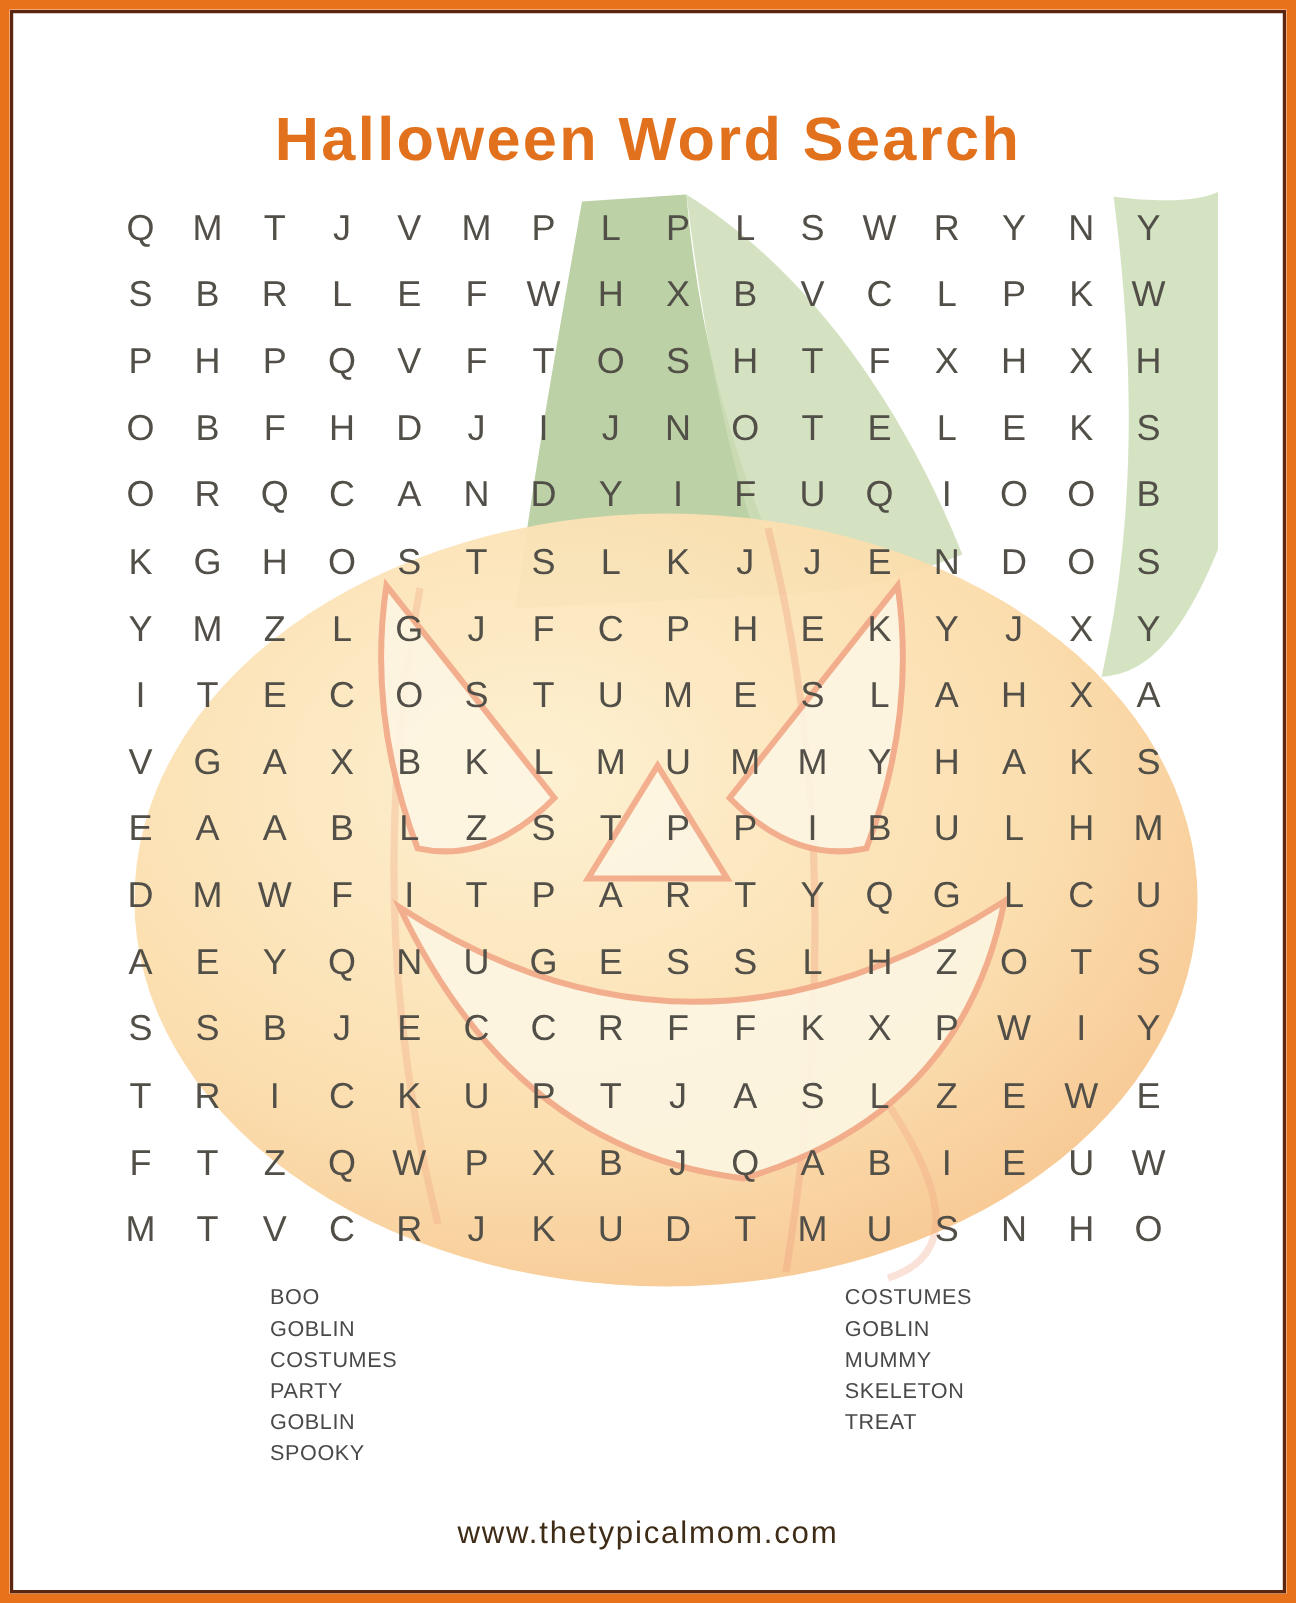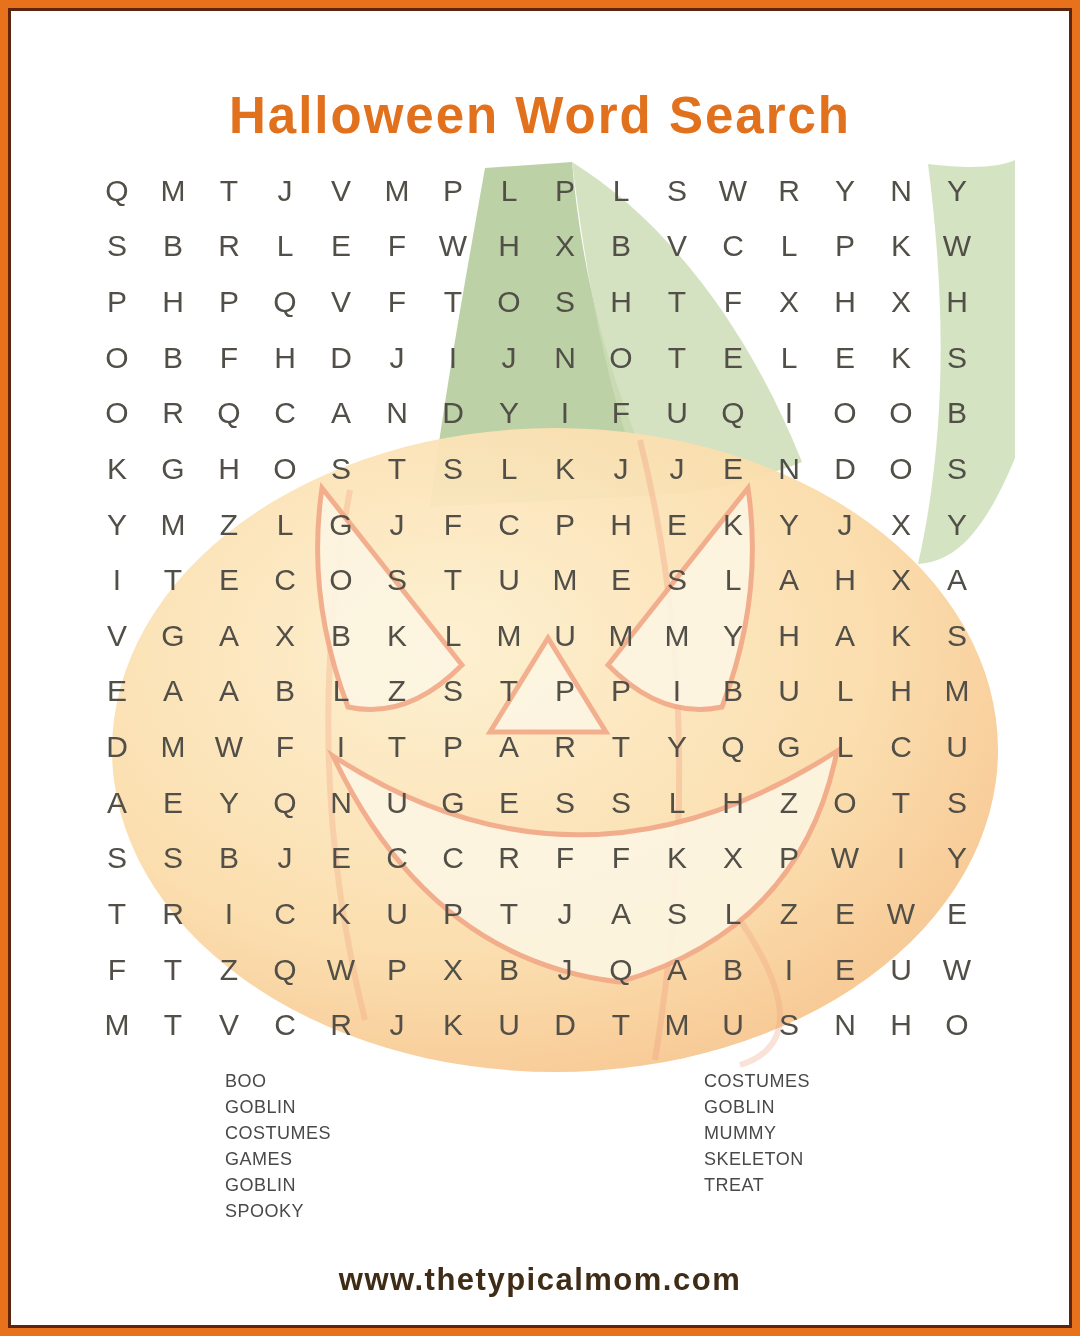--- a/index.html
+++ b/index.html
@@ -44,21 +44,21 @@
     position:absolute;top:0;
     font-size:18px;line-height:26px;letter-spacing:.5px;
     color:var(--word-gray,#494949);
   }
   .word-col-1{left:225px;}
   .word-col-2{left:466px;}
   .word-col-3{left:704px;}
   .website{
     position:absolute;top:1262px;left:0;width:100%;
     text-align:center;
-    font-size:31px;font-weight:bold;letter-spacing:1.5px;
+    font-size:26px;font-weight:normal;letter-spacing:1.5px;
     color:var(--url-brown,#3f2c16);
     z-index:3;
   }
 </style>
 </head>
 <body>
 
 <div class="frame"></div>
 
 <h1 class="title">Halloween Word Search</h1>
@@ -355,21 +355,21 @@
     <div class="cell">N</div>
     <div class="cell">H</div>
     <div class="cell">O</div>
   </div>
 
 <div class="word-columns">
   <div class="word-col word-col-1">
       <div>BOO</div>
       <div>GOBLIN</div>
       <div>COSTUMES</div>
-      <div>GAMES</div>
+      <div>PARTY</div>
       <div>GOBLIN</div>
       <div>SPOOKY</div>
     </div>
   <div class="word-col word-col-3">
       <div>COSTUMES</div>
       <div>GOBLIN</div>
       <div>MUMMY</div>
       <div>SKELETON</div>
       <div>TREAT</div>
     </div>

